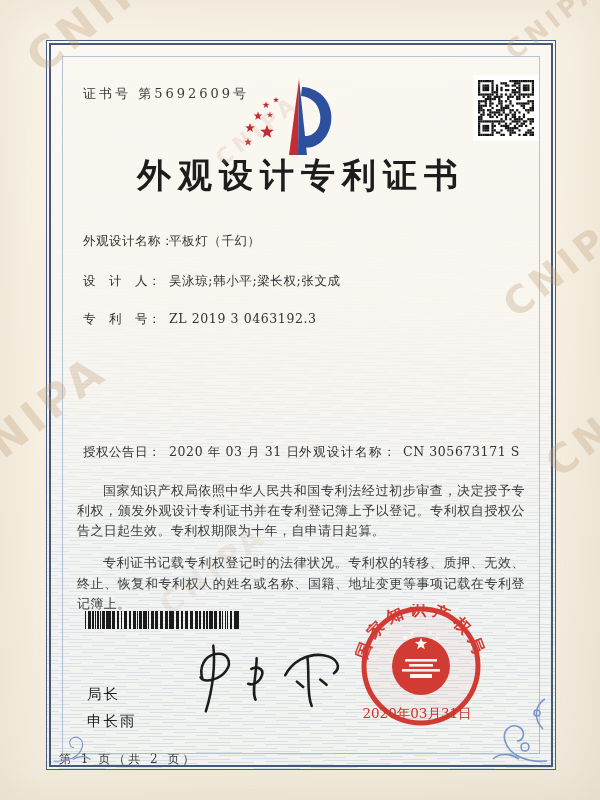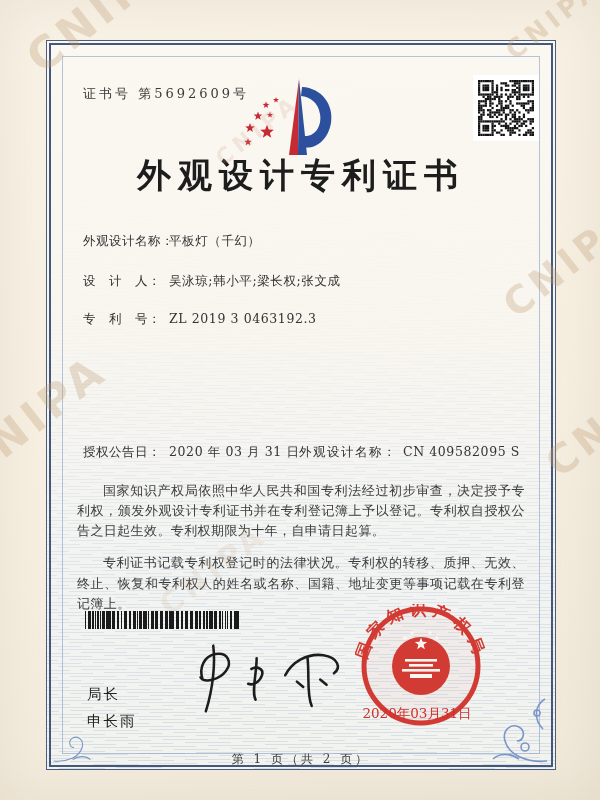--- a/index.html
+++ b/index.html
@@ -44,21 +44,21 @@
   .paras p{margin:12px 0 5px 0;text-indent:2em;}
 
   .barcode{position:absolute;left:38px;top:570px;width:156px;height:18px;}
 
   .director{position:absolute;left:40px;top:620px;font-size:14.5px;color:#222;line-height:1.85;letter-spacing:2px;margin-top:20px;}
 
   .signature{position:absolute;left:126px;top:598px;width:180px;height:80px;}
 
   .seal{position:absolute;left:308px;top:563px;width:140px;height:140px;}
 
-  .page-ind{position:absolute;left:0;top:710px;width:100%;text-align:center;
+  .page-ind{position:absolute;left:12px;top:710px;width:100%;text-align:left;
             font-size:12px;letter-spacing:3px;color:#3a3a3a;}
 
   .note{position:absolute;left:50%;top:814px;transform:translateX(-55%);
         font-size:14px;letter-spacing:2px;color:#5a544a;font-style:italic;}
 
   
   .fl{position:absolute;pointer-events:none;}
   .fl-br{right:4px;bottom:4px;width:62px;height:76px;}
   .fl-bl{left:4px;bottom:4px;width:42px;height:54px;transform:scaleX(-1);}
 
@@ -444,21 +444,21 @@
     <div class="frow" style="top:270px">
       <span class="lbl">专　利　号：</span>
       <span class="val">ZL 2019 3 0463192.3</span>
     </div>
     <div class="frow" style="top:403px">
       <span class="lbl">授权公告日：</span>
       <span class="val">2020 年 03 月 31 日</span>
     </div>
     <div class="frow" style="left:252px;top:403px">
       <span class="lbl-wide">外观设计名称：</span>
-      <span class="val">CN 409582095 S</span>
+      <span class="val">CN 305673171 S</span>
     </div>
 
     <div class="paras">
       <p>国家知识产权局依照中华人民共和国专利法经过初步审查，决定授予专利权，颁发外观设计专利证书并在专利登记簿上予以登记。专利权自授权公告之日起生效。专利权期限为十年，自申请日起算。</p>
       <p>专利证书记载专利权登记时的法律状况。专利权的转移、质押、无效、终止、恢复和专利权人的姓名或名称、国籍、地址变更等事项记载在专利登记簿上。</p>
     </div>
 
     <svg class="barcode" id="barcode-svg" viewBox="0 0 156 18" preserveAspectRatio="none">
         <rect x="0" y="0" width="1" height="18" fill="#1a1a1a"></rect>
         <rect x="3" y="0" width="3" height="18" fill="#1a1a1a"></rect>

